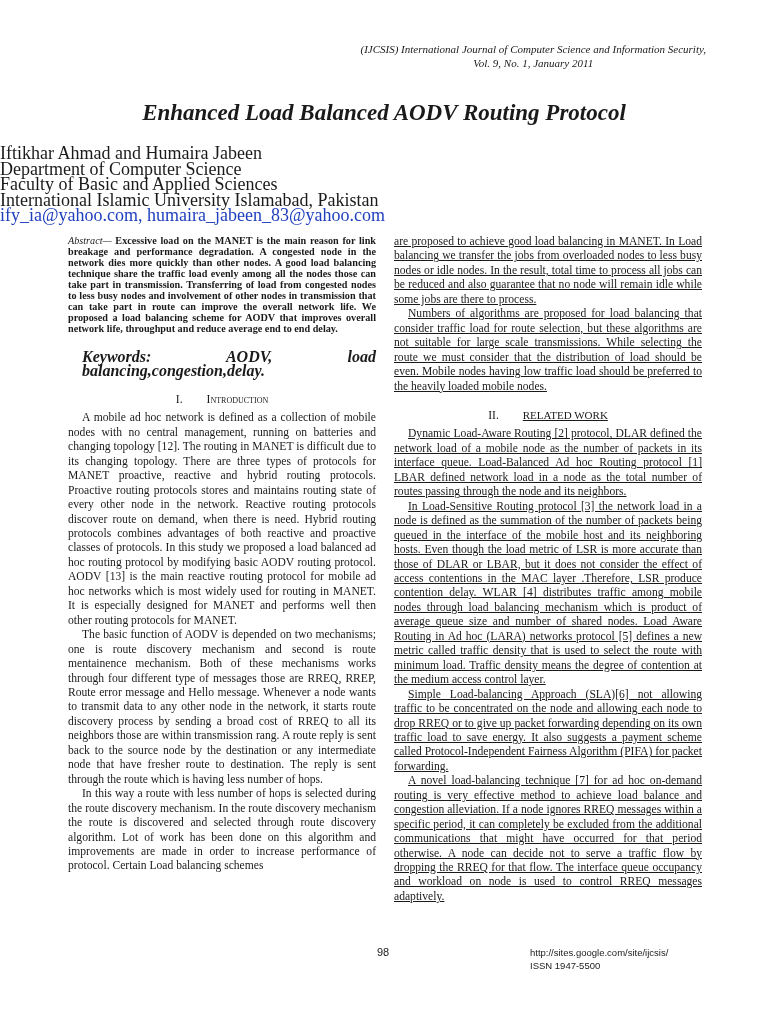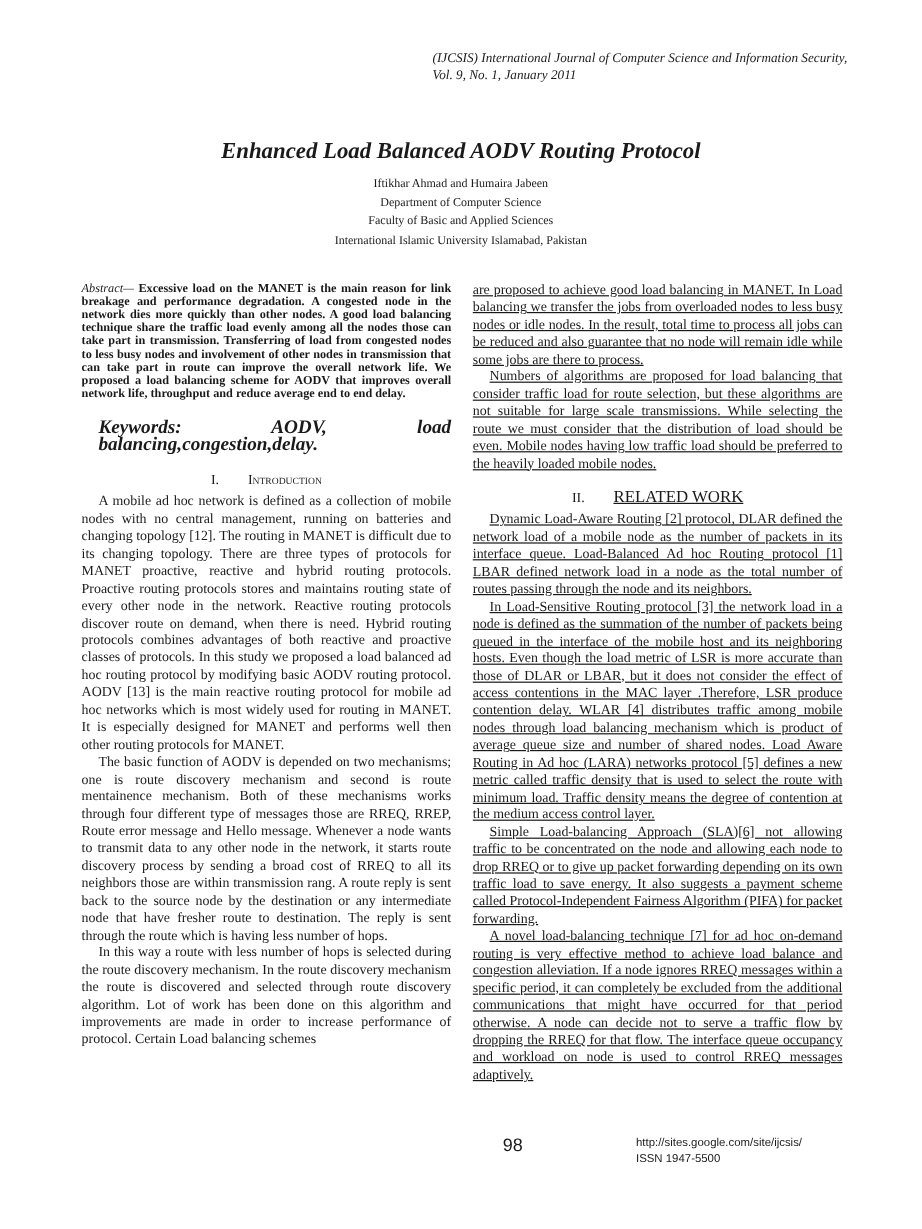--- a/index.html
+++ b/index.html
@@ -1,56 +1,57 @@
 <!DOCTYPE html>
 <html><head>
 <meta charset="utf-8">
 <style>
   html, body { margin: 0; padding: 0; background: #ffffff; }
   body { width: 768px; height: 1024px; position: relative; overflow: hidden;
          font-family: "Liberation Serif", "DejaVu Serif", serif; color: #1a1a1a; }
-  .journal-header { position: absolute; right: 62px; top: 42px; text-align: left;
+  .journal-header { position: absolute; right: 62px; top: 42px; text-align: center;
          font-style: italic; font-size: 11px; line-height: 14px; }
-  .title { position: absolute; left: 0; right: 0; top: 116px; text-align: center;
-         font-weight: bold; font-style: italic; font-size: 19px; }
-  .authors { position: absolute; left: 0; right: 0; top: 146px; text-align: center;
-         font-size: 10px; line-height: 15.5px; }
+  .title { position: absolute; left: 0; right: 0; top: 100px; text-align: center;
+         font-weight: bold; font-style: italic; font-size: 23px; }
+  .authors { position: absolute; left: 0; right: 0; top: 146px; 
+         font-size: 18px; line-height: 15.5px; }
   .email { color: #1f3fbf; }
   .col { position: absolute; top: 235px; font-size: 11.6px; line-height: 14.45px;
          text-align: justify; }
   .col-left { left: 68px; width: 308px; }
   .col-right { left: 394px; width: 308px; top: 235px; text-decoration: underline; }
   .col p { margin: 0; text-indent: 0; }
   .col p.ind { text-indent: 14px; }
   .abstract { font-weight: bold; font-size: 10.2px; line-height: 11px; }
   .abstract .label { font-style: italic; font-weight: normal; }
   .keywords { font-weight: bold; font-style: italic; font-size: 16px;
          margin: 16px 0 0 14px !important; }
   .section-head { text-align: center; font-size: 11.6px; margin: 14px 0 4px 0; }
   .section-head .num { display: inline-block; margin-right: 24px; }
   .sc { font-variant: small-caps; }
-  .rel-head { font-size: 14px; }
-  .footer-page { position: absolute; left: 377px; top: 946px; font-family: "Liberation Sans", sans-serif; font-size: 15px; margin-left: 42px; }
+  .rel-head { font-size: 11px; }
+  .footer-page { position: absolute; left: 377px; top: 946px; font-family: "Liberation Sans", sans-serif; font-size: 11px; }
   .footer-info { position: absolute; left: 530px; top: 946px; font-family: "Liberation Sans", sans-serif; font-size: 9.5px; line-height: 13px; }
 </style>
 </head>
 <body>
 
 <div class="journal-header">
   <div>(IJCSIS) International Journal of Computer Science and Information Security,</div>
   <div>Vol. 9, No. 1, January 2011</div>
 </div>
 
 <div class="title">Enhanced Load Balanced AODV Routing Protocol</div>
 
 <div class="authors">
   <div>Iftikhar Ahmad and Humaira Jabeen</div>
   <div>Department of Computer Science</div>
   <div>Faculty of Basic and Applied Sciences</div>
   <div>International Islamic University Islamabad, Pakistan</div>
+  <div class="email">ify_ia@yahoo.com, humaira_jabeen_83@yahoo.com</div>
 </div>
 
 <div class="col col-left">
   <p class="abstract"><span class="label">Abstract—</span><span> Excessive load on the MANET is the main reason for link breakage and performance degradation. A congested node in the network dies more quickly than other nodes. A good load balancing technique share the traffic load evenly among all the nodes those can take part in transmission. Transferring of load from congested nodes to less busy nodes and involvement of other nodes in transmission that can take part in route can improve the overall network life. We proposed a load balancing scheme for AODV that improves overall network life, throughput and reduce average end to end delay.</span></p>
   <p class="keywords">Keywords: AODV, load balancing,congestion,delay.</p>
 
   <div class="section-head">
     <span class="num">I.</span><span class="sc">Introduction</span>
   </div>
   <p class="ind">A mobile ad hoc network is defined as a collection of mobile nodes with no central management, running on batteries and changing topology [12]. The routing in MANET is difficult due to its changing topology. There are three types of protocols for MANET proactive, reactive and hybrid routing protocols. Proactive routing protocols stores and maintains routing state of every other node in the network. Reactive routing protocols discover route on demand, when there is need. Hybrid routing protocols combines advantages of both reactive and proactive classes of protocols. In this study we proposed a load balanced ad hoc routing protocol by modifying basic AODV routing protocol. AODV [13] is the main reactive routing protocol for mobile ad hoc networks which is most widely used for routing in MANET. It is especially designed for MANET and performs well then other routing protocols for MANET.</p>

